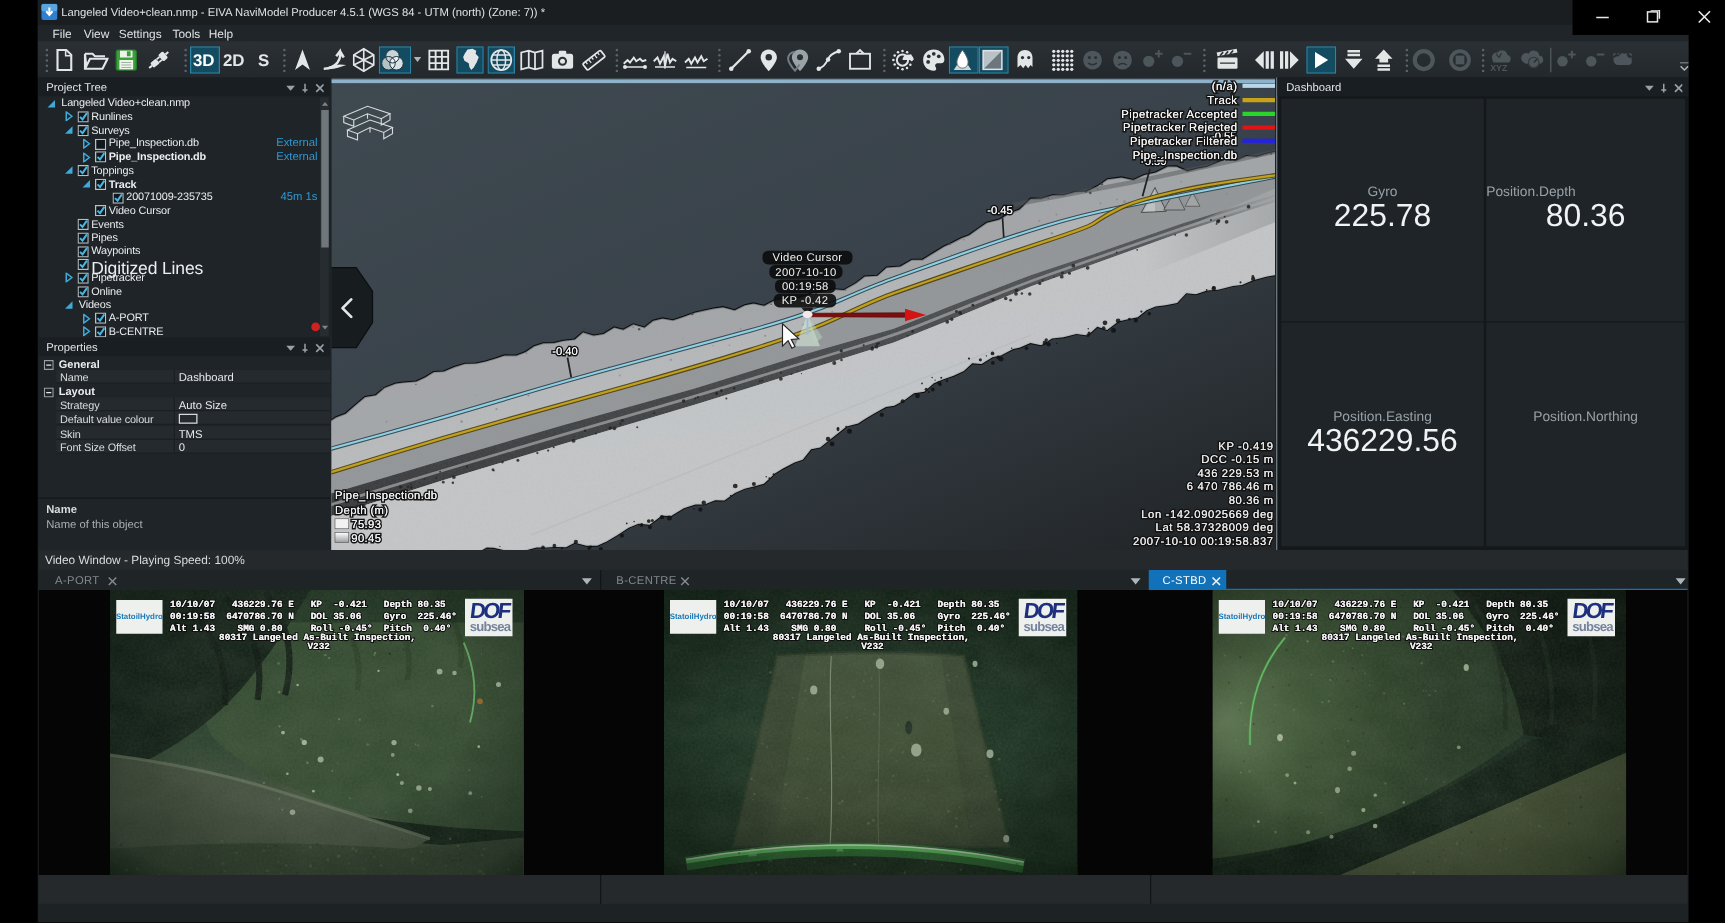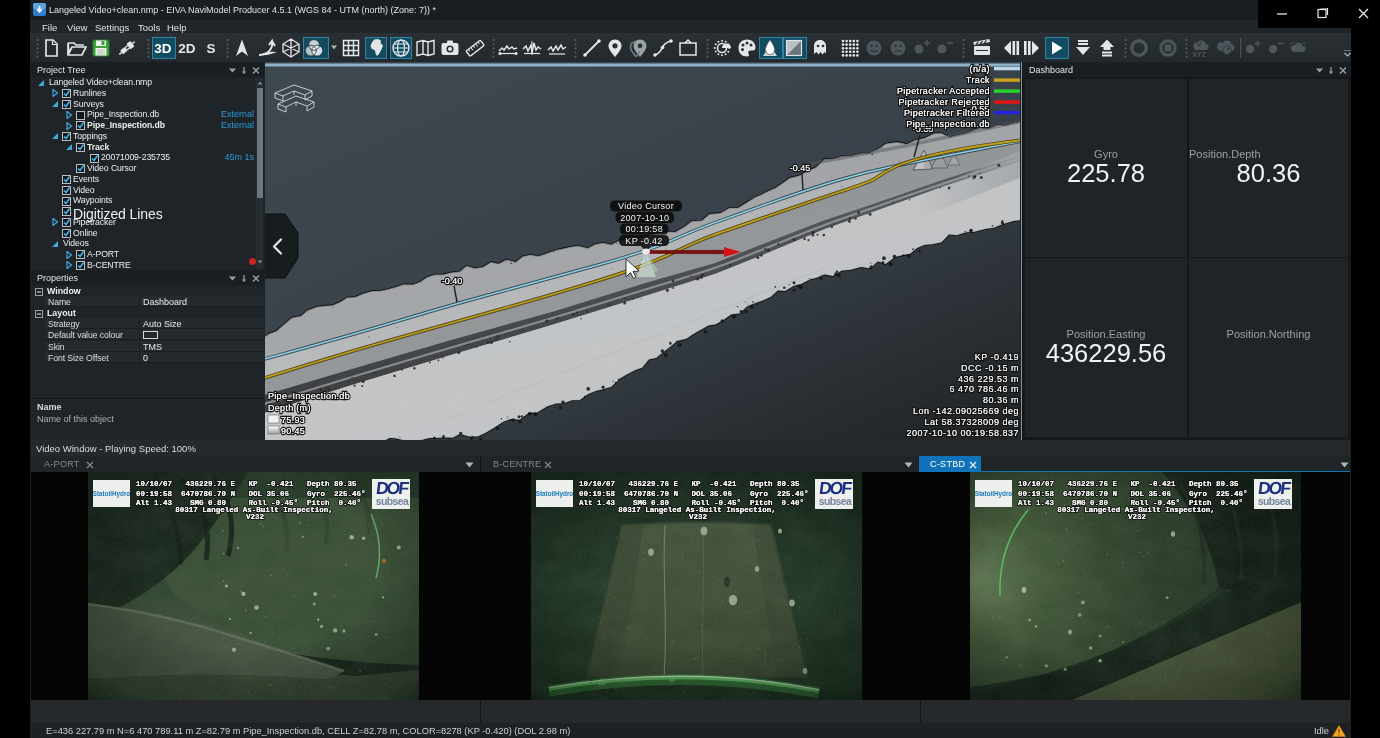--- a/index.html
+++ b/index.html
@@ -439,21 +439,21 @@
         <span class="abs" style="left:56px;top:101.0px;font-size:8.7px;letter-spacing:-0.1px;color:#eceeef;font-weight:normal;white-space:nowrap">Video Cursor</span>
         <svg class="abs" style="left:31px;top:113.05px" width="9" height="9">
           <rect x="0.5" y="0.5" width="8" height="8" fill="#10181d" stroke="#b9bfc2" stroke-width="1"></rect>
           <path d="M2,4.5 L4,6.5 L7.5,1.5" stroke="#49b6e2" stroke-width="1.6" fill="none"></path>
         </svg>
         <span class="abs" style="left:42px;top:111.75px;font-size:8.7px;letter-spacing:-0.1px;color:#eceeef;font-weight:normal;white-space:nowrap">Events</span>
         <svg class="abs" style="left:31px;top:123.8px" width="9" height="9">
           <rect x="0.5" y="0.5" width="8" height="8" fill="#10181d" stroke="#b9bfc2" stroke-width="1"></rect>
           <path d="M2,4.5 L4,6.5 L7.5,1.5" stroke="#49b6e2" stroke-width="1.6" fill="none"></path>
         </svg>
-        <span class="abs" style="left:42px;top:122.5px;font-size:8.7px;letter-spacing:-0.1px;color:#eceeef;font-weight:normal;white-space:nowrap">Video</span>
+        <span class="abs" style="left:42px;top:122.5px;font-size:8.7px;letter-spacing:-0.1px;color:#eceeef;font-weight:normal;white-space:nowrap">Pipes</span>
         <svg class="abs" style="left:31px;top:134.55px" width="9" height="9">
           <rect x="0.5" y="0.5" width="8" height="8" fill="#10181d" stroke="#b9bfc2" stroke-width="1"></rect>
           <path d="M2,4.5 L4,6.5 L7.5,1.5" stroke="#49b6e2" stroke-width="1.6" fill="none"></path>
         </svg>
         <span class="abs" style="left:42px;top:133.25px;font-size:8.7px;letter-spacing:-0.1px;color:#eceeef;font-weight:normal;white-space:nowrap">Waypoints</span>
         <svg class="abs" style="left:31px;top:145.3px" width="9" height="9">
           <rect x="0.5" y="0.5" width="8" height="8" fill="#10181d" stroke="#b9bfc2" stroke-width="1"></rect>
           <path d="M2,4.5 L4,6.5 L7.5,1.5" stroke="#49b6e2" stroke-width="1.6" fill="none"></path>
         </svg>
         <span class="abs" style="left:42px;top:144.0px;font-size:14px;letter-spacing:-0.1px;color:#eceeef;font-weight:normal;white-space:nowrap">Digitized Lines</span>
@@ -506,21 +506,21 @@
           <svg class="abs" style="left:198px;top:4px" width="30" height="9">
             <path d="M0,2.5 h7 l-3.5,4 z" fill="#9aa2a7"></path>
             <path d="M15,1 v5 M13,6 h4 M15,6 v2" stroke="#9aa2a7" stroke-width="1.2" fill="none"></path>
             <path d="M24,1.5 l6,6 M30,1.5 l-6,6" stroke="#9aa2a7" stroke-width="1.3"></path>
           </svg>
         </div>
         <svg class="abs" style="left:4px;top:17.5px" width="8" height="8">
           <rect x="0.5" y="0.5" width="7" height="7" fill="none" stroke="#98a0a5" stroke-width="1"></rect>
           <path d="M2,4 h4" stroke="#e8eaeb" stroke-width="1"></path>
         </svg>
-        <span class="abs" style="left:16px;top:16.0px;font-size:8.8px;color:#eceeef;font-weight:bold">Window</span>
+        <span class="abs" style="left:16px;top:16.0px;font-size:8.8px;color:#eceeef;font-weight:bold">General</span>
         <div class="abs" style="left:14px;top:26.1px;width:219px;height:11.1px;background:#242a2e;border-bottom:1px solid #1a1f23"></div>
         <div class="abs" style="left:108px;top:26.1px;width:1px;height:11.1px;background:#1a1f23"></div>
         <span class="abs" style="left:17px;top:27.1px;font-size:8.7px;letter-spacing:-0.1px;color:#dbdedf">Name</span>
         <span class="abs" style="left:112px;top:27.1px;font-size:9px;color:#e8eaeb">Dashboard</span>
         <svg class="abs" style="left:4px;top:39.7px" width="8" height="8">
           <rect x="0.5" y="0.5" width="7" height="7" fill="none" stroke="#98a0a5" stroke-width="1"></rect>
           <path d="M2,4 h4" stroke="#e8eaeb" stroke-width="1"></path>
         </svg>
         <span class="abs" style="left:16px;top:38.2px;font-size:8.8px;color:#eceeef;font-weight:bold">Layout</span>
         <div class="abs" style="left:14px;top:48.3px;width:219px;height:11.1px;background:#242a2e;border-bottom:1px solid #1a1f23"></div>
@@ -1752,29 +1752,20 @@
             <text x="167" y="47.2" font-family="Liberation Mono" font-size="7.5" font-weight="bold" fill="#f2f2f2" stroke="#101010" stroke-width="1.7" paint-order="stroke" text-anchor="middle">V232</text>
             <text x="167" y="47.2" font-family="Liberation Mono" font-size="7.5" font-weight="bold" fill="#f2f2f2" text-anchor="middle">V232</text>
             <rect x="5" y="8" width="37" height="27" fill="#eef0ee"></rect>
             <text x="23.5" y="23.5" font-family="Liberation Sans" font-size="6.3" font-weight="bold" fill="#1879b8" text-anchor="middle">StatoilHydro</text>
             <rect x="284" y="7" width="38" height="30" fill="#eef0ee"></rect>
             <text x="303" y="22.5" font-family="Liberation Sans" font-size="17.5" font-weight="bold" fill="#1d2f7d" text-anchor="middle" letter-spacing="-2" transform="skewX(-7)" transform-origin="303 22">DOF</text>
             <text x="304" y="33" font-family="Liberation Sans" font-size="10.5" font-weight="bold" fill="#76839d" text-anchor="middle" letter-spacing="-0.6">subsea</text>
           </svg>
         </div>
       </div>
-      <div class="abs" style="left:0;top:723px;width:1321px;height:15px;background:#1d2124">
-        <span class="abs" style="left:16px;top:2.5px;font-size:9.3px;color:#cdd0d2">E=436 227.79 m N=6 470 789.11 m Z=82.79 m Pipe_Inspection.db, CELL Z=82.78 m, COLOR=8278 (KP -0.420) (DOL 2.98 m)</span>
-        <span class="abs" style="left:1284px;top:2.5px;font-size:9.3px;color:#cdd0d2">Idle</span>
-        <svg class="abs" style="left:1302px;top:1.5px" width="14" height="12">
-          <path d="M7,0.5 L13.5,11.5 L0.5,11.5 Z" fill="#f5a623" stroke="#c87d10" stroke-width="0.6"></path>
-          <path d="M7,4 v4" stroke="#7a4a08" stroke-width="1.4"></path>
-          <circle cx="7" cy="9.8" r="0.8" fill="#7a4a08"></circle>
-        </svg>
-      </div>
     </div>
     <div class="abs" style="left:0;top:0;width:30px;height:738px;background:#000"></div>
     <div class="abs" style="left:1351px;top:0;width:29px;height:738px;background:#000"></div>
     <div class="abs" style="left:1258px;top:0;width:122px;height:28px;background:#000">
       <svg class="abs" style="left:12px;top:8px" width="100" height="12">
         <path d="M7,6 h10" stroke="#e8e8e8" stroke-width="1.3"></path>
         <rect x="48" y="1.5" width="8" height="8" fill="none" stroke="#e8e8e8" stroke-width="1.2"></rect>
         <path d="M50,1.5 v-0 M50.5,0 h7 v7" stroke="#e8e8e8" stroke-width="1.2" fill="none"></path>
         <path d="M89,1 l9,9 M98,1 l-9,9" stroke="#e8e8e8" stroke-width="1.3"></path>
       </svg>

